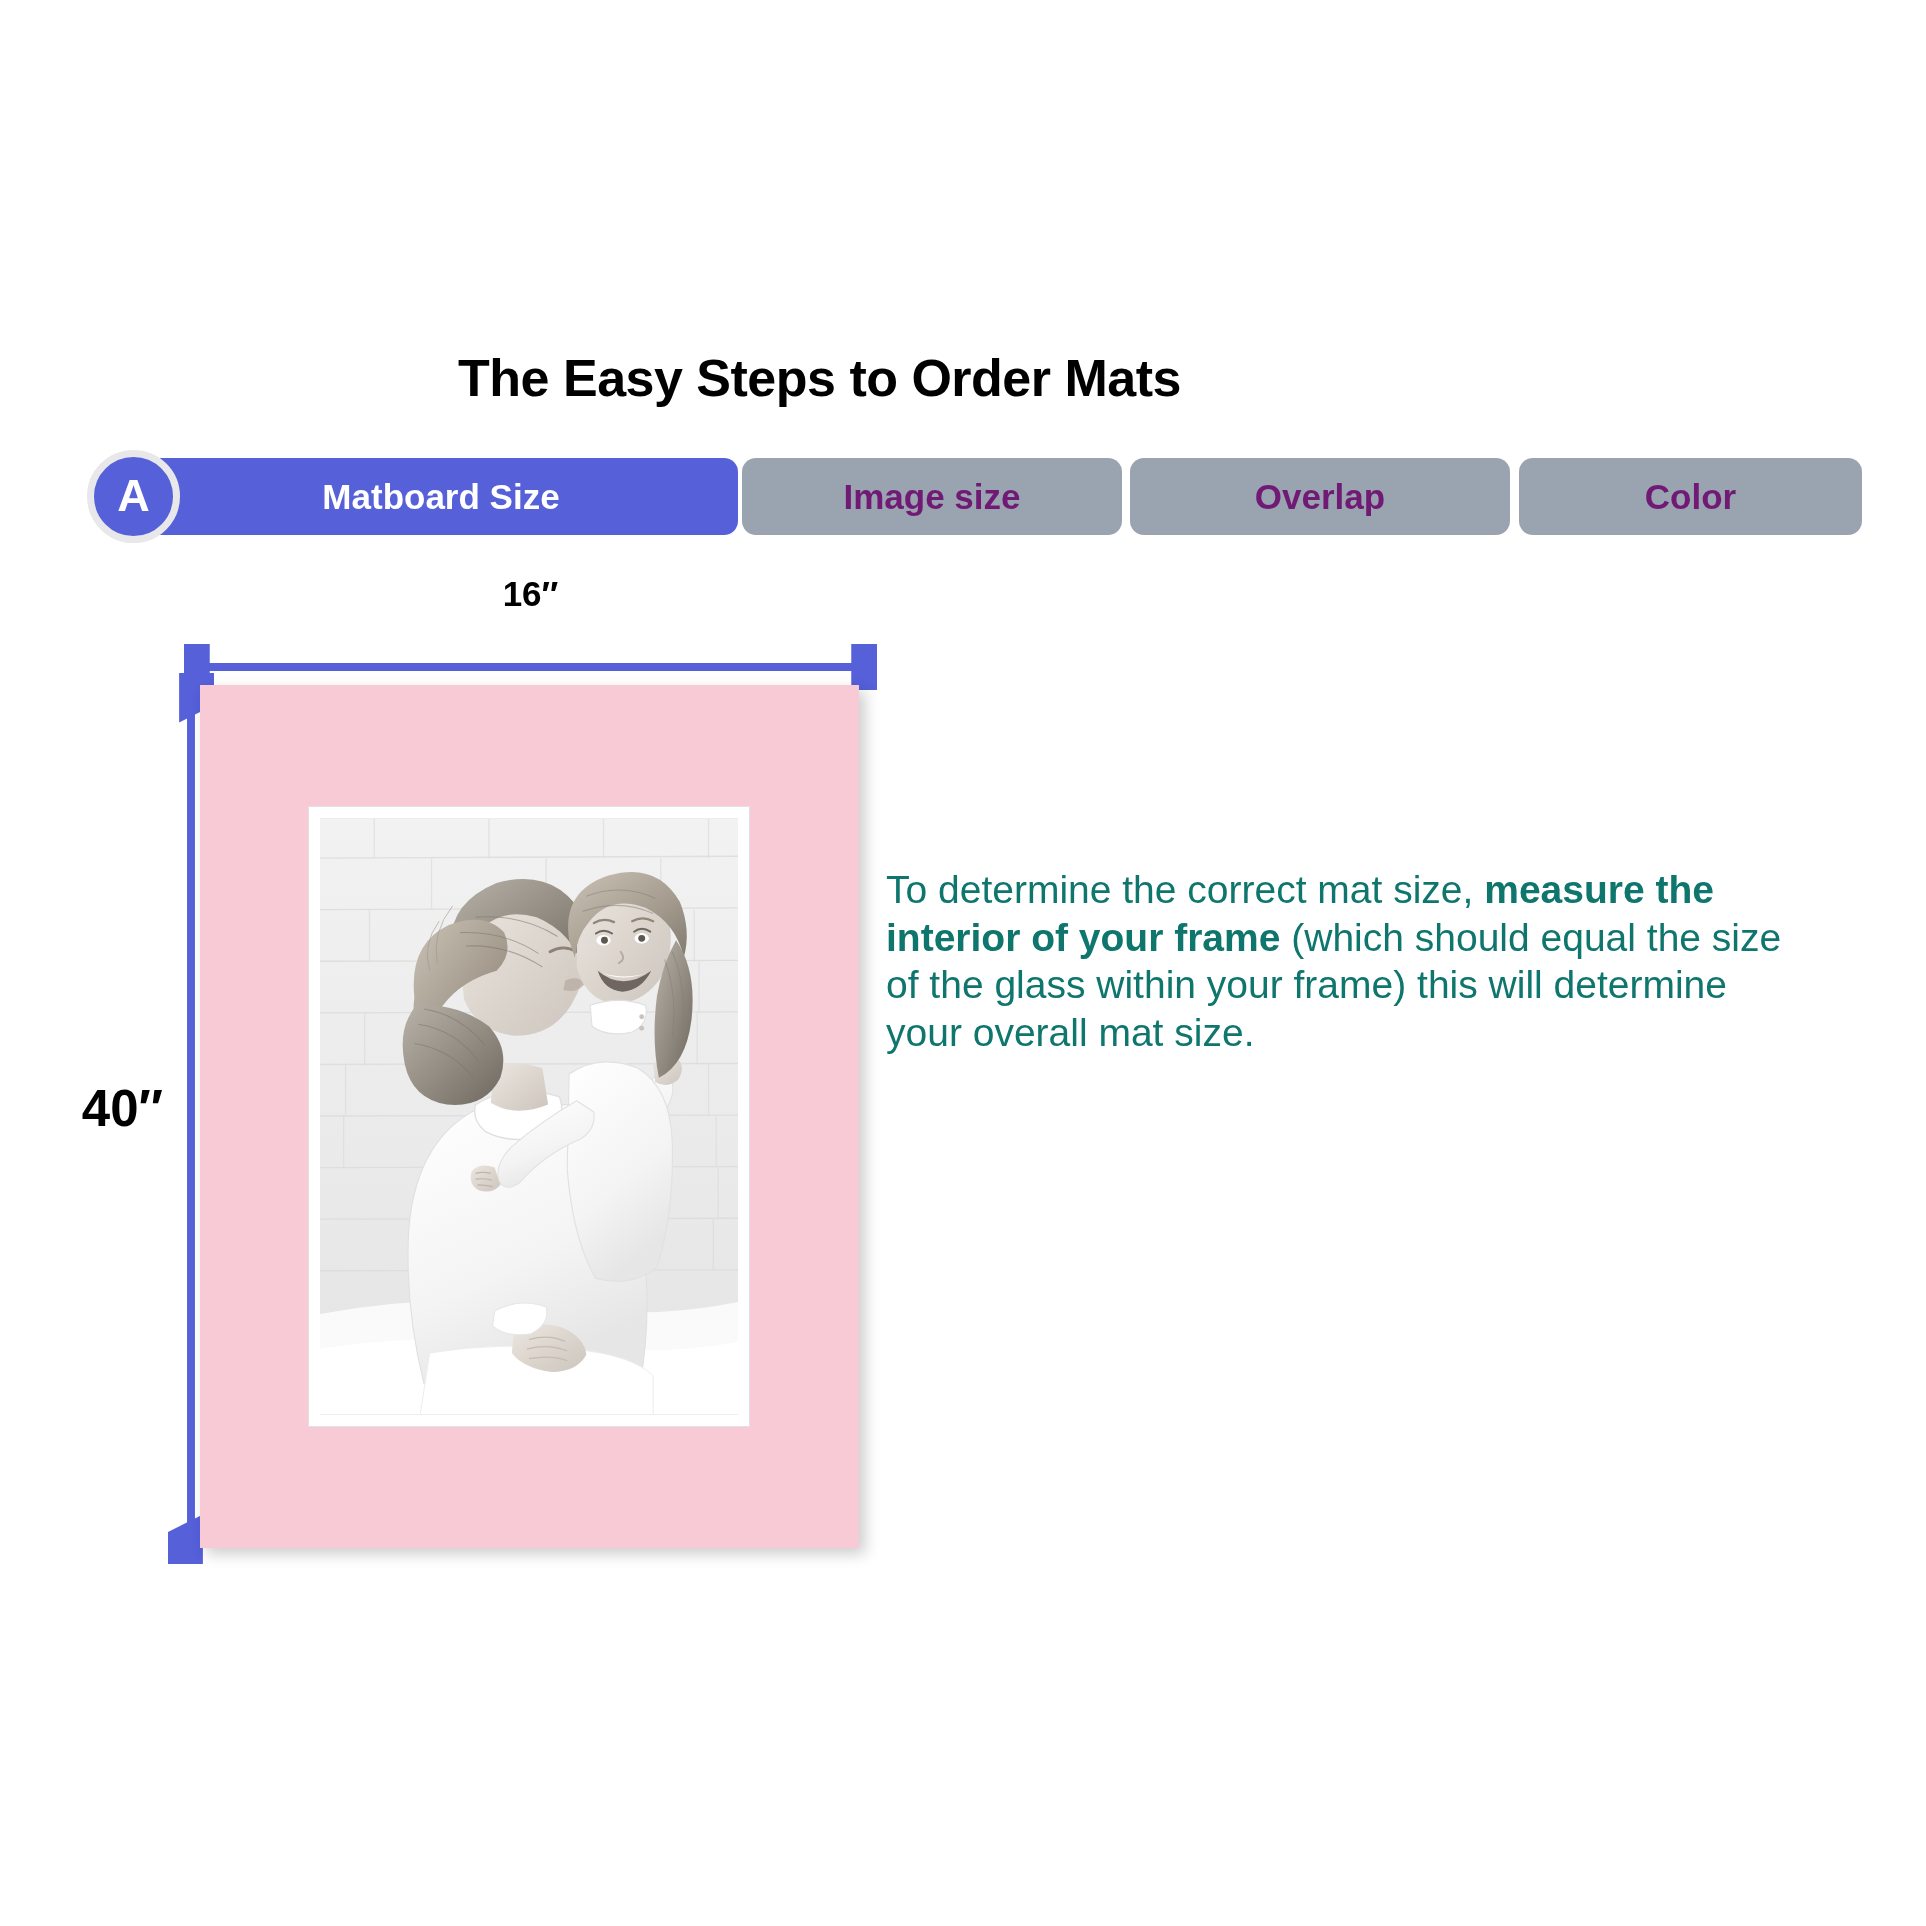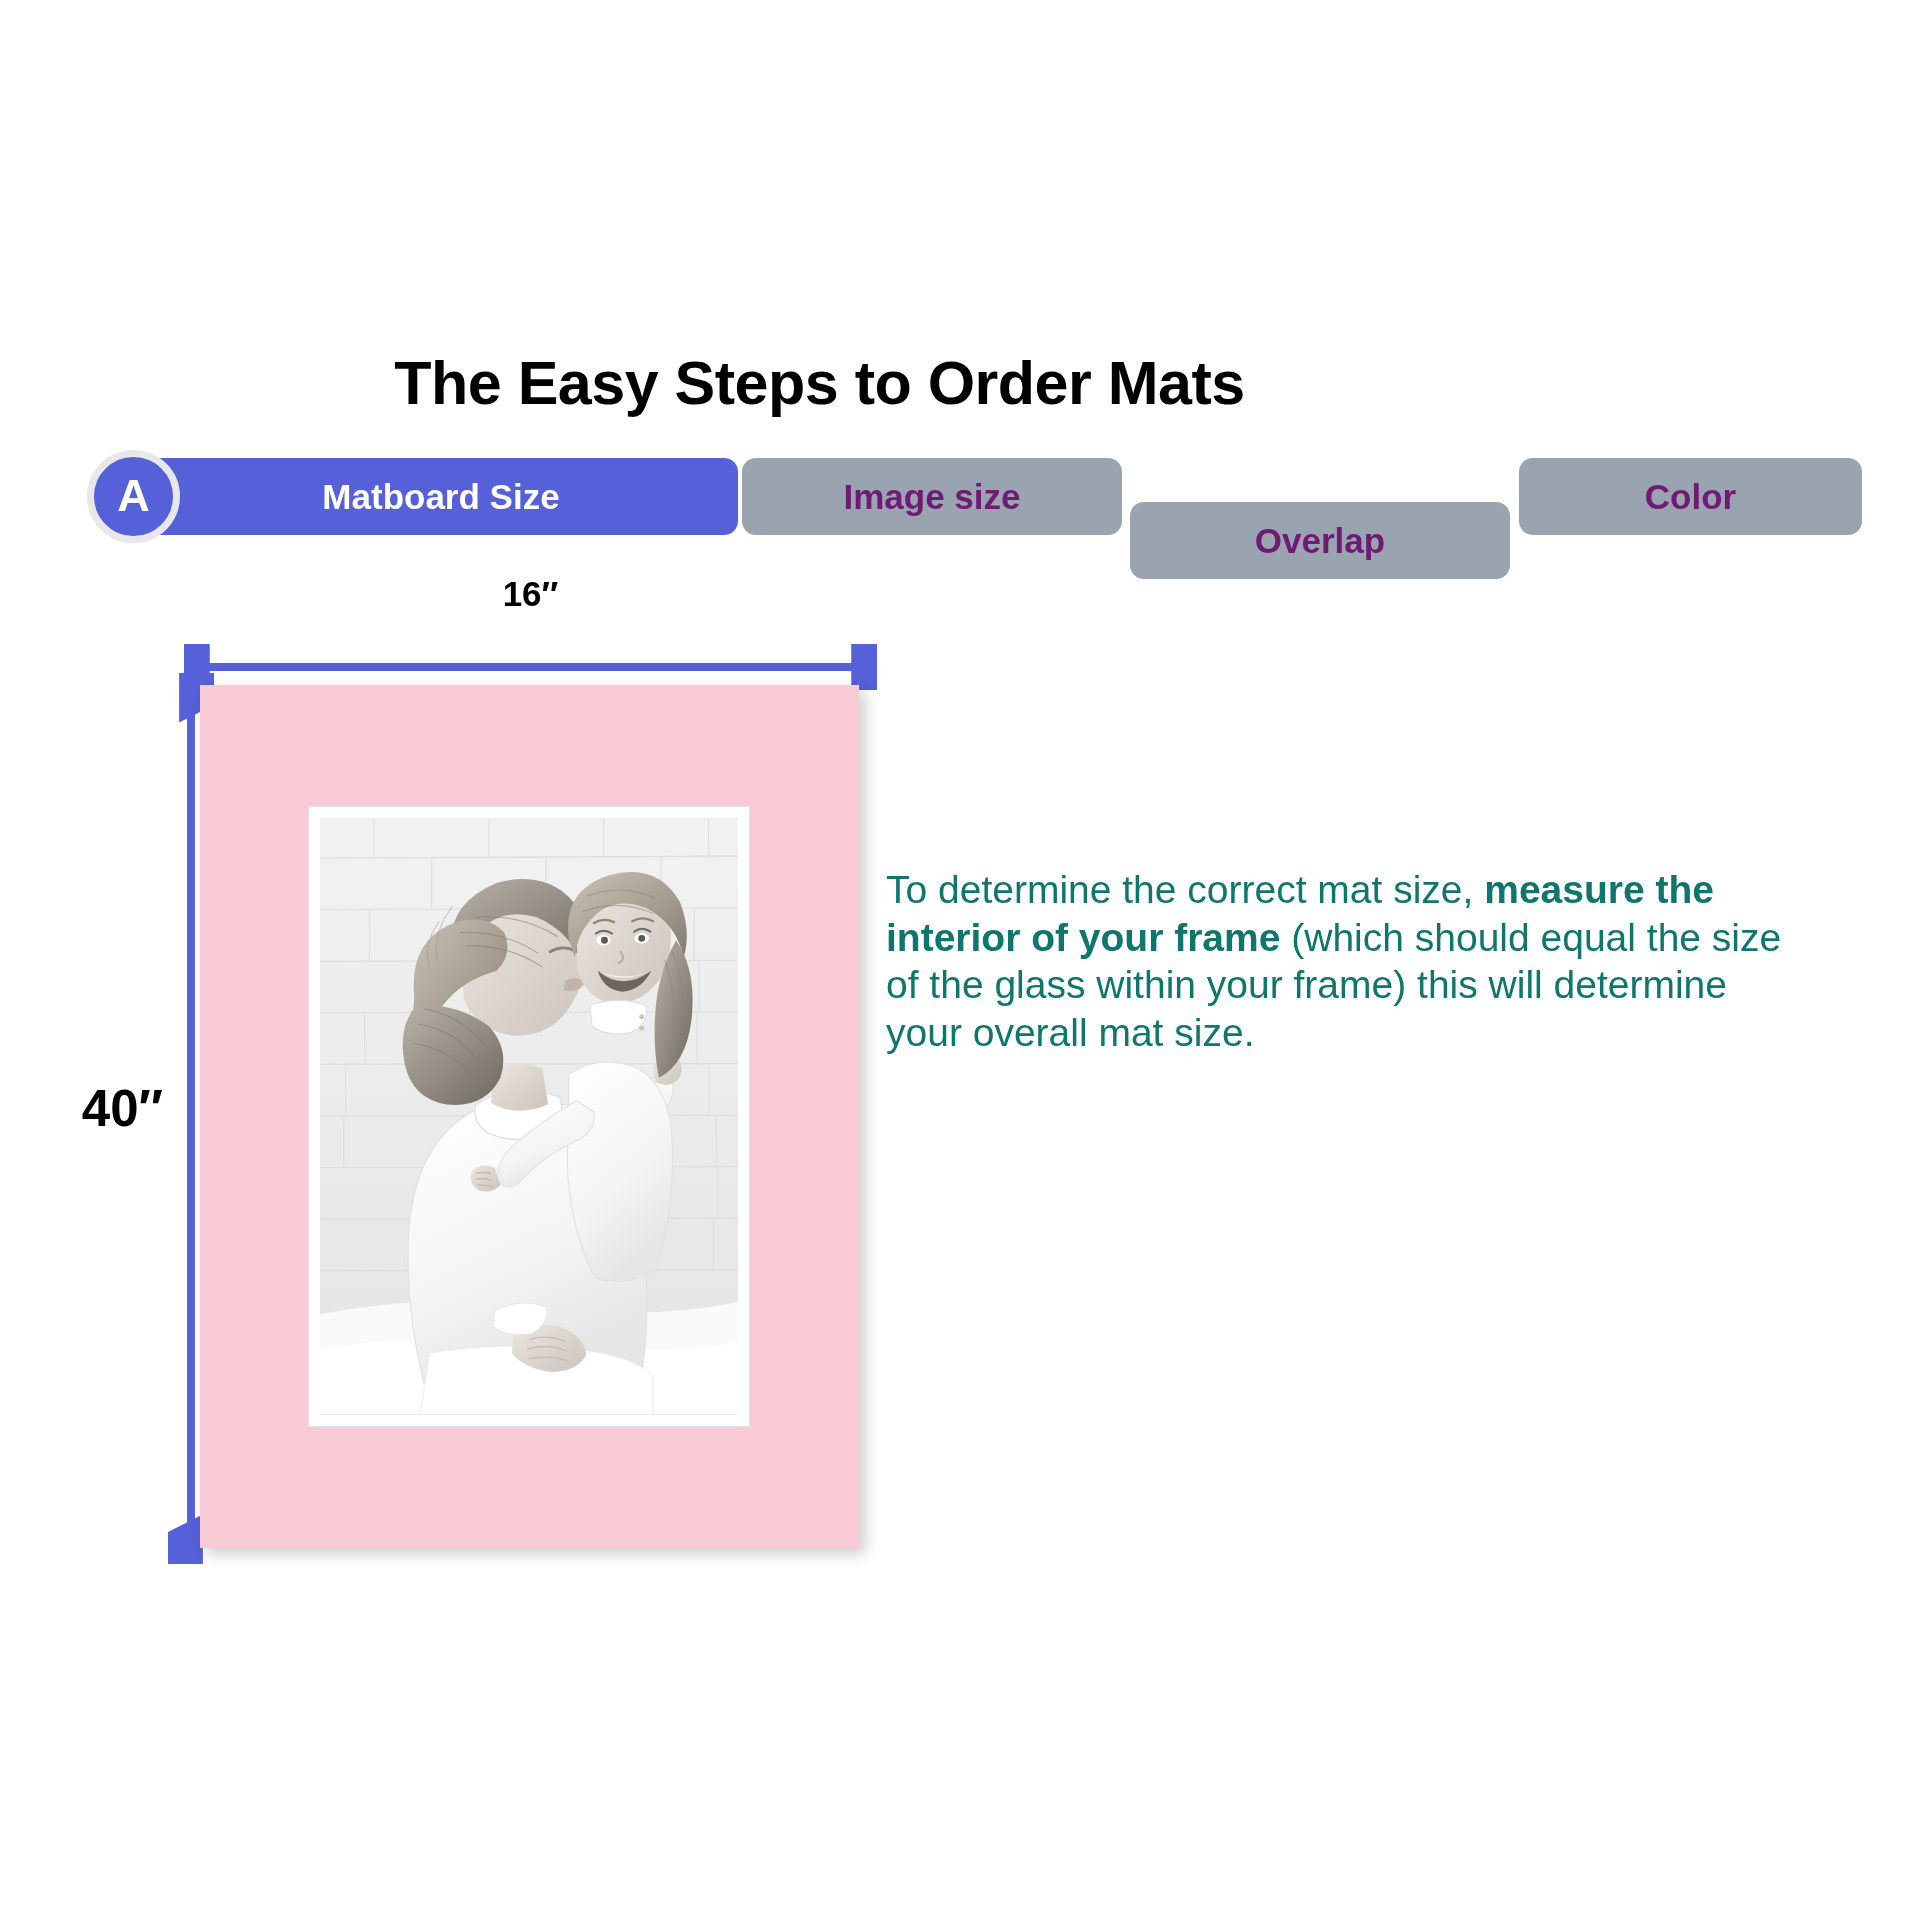--- a/index.html
+++ b/index.html
@@ -16,21 +16,21 @@
     color: #000000;
   }
 
   
   #page-title {
     position: absolute;
     left: 0;
     top: 348px;
     width: 1639px;
     text-align: center;
-    font-size: 61px;
+    font-size: 52px;
     font-weight: bold;
     letter-spacing: -0.5px;
     color: #000000;
     white-space: nowrap;
   }
 
   
   #steps-bar {
     position: absolute;
     left: 87px;
@@ -172,21 +172,21 @@
   </div>
 
   <div class="tab active" style="left:57px; width:594px;">
     <span>Matboard Size</span>
   </div>
 
   <div class="tab inactive" style="left:655px; width:380px;">
     <span>Image size</span>
   </div>
 
-  <div class="tab inactive" style="left:1043px; width:380px;margin-top:44px;">
+  <div class="tab inactive" style="left:1043px; width:380px;">
     <span>Overlap</span>
   </div>
 
   <div class="tab inactive last" style="left:1432px; width:343px;">
     <span>Color</span>
   </div>
 </div>
 
 <div id="dim-width-label">16″</div>
 

